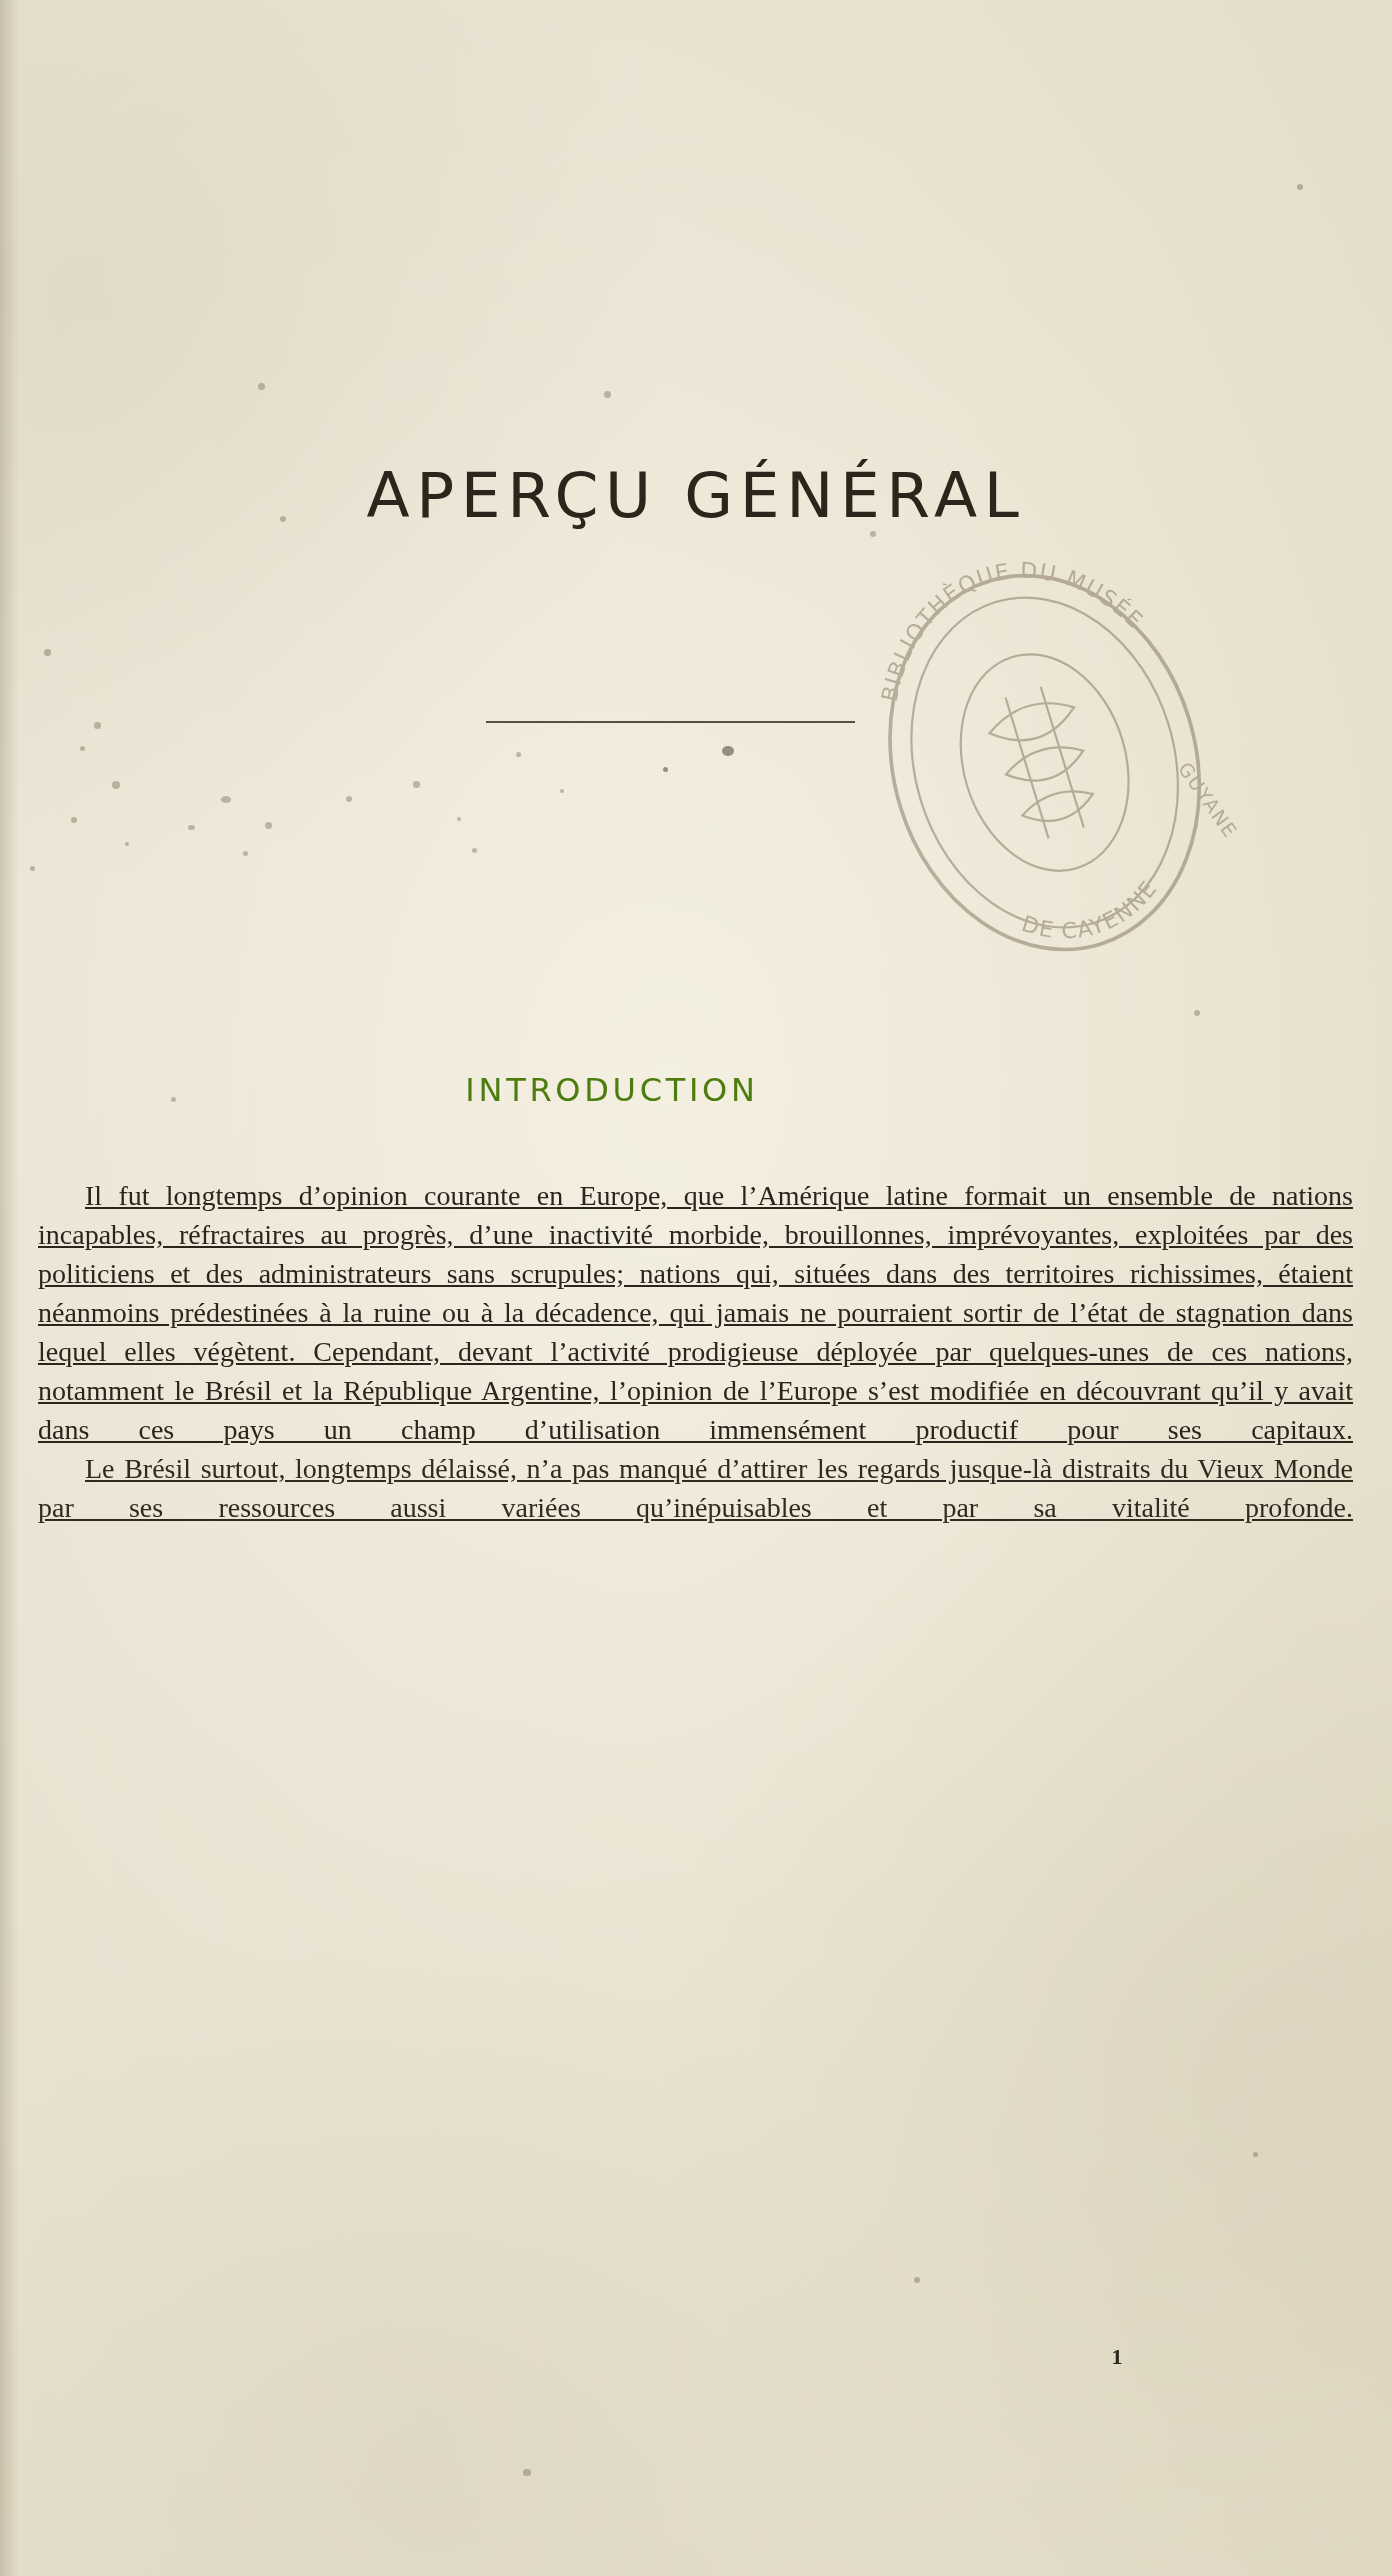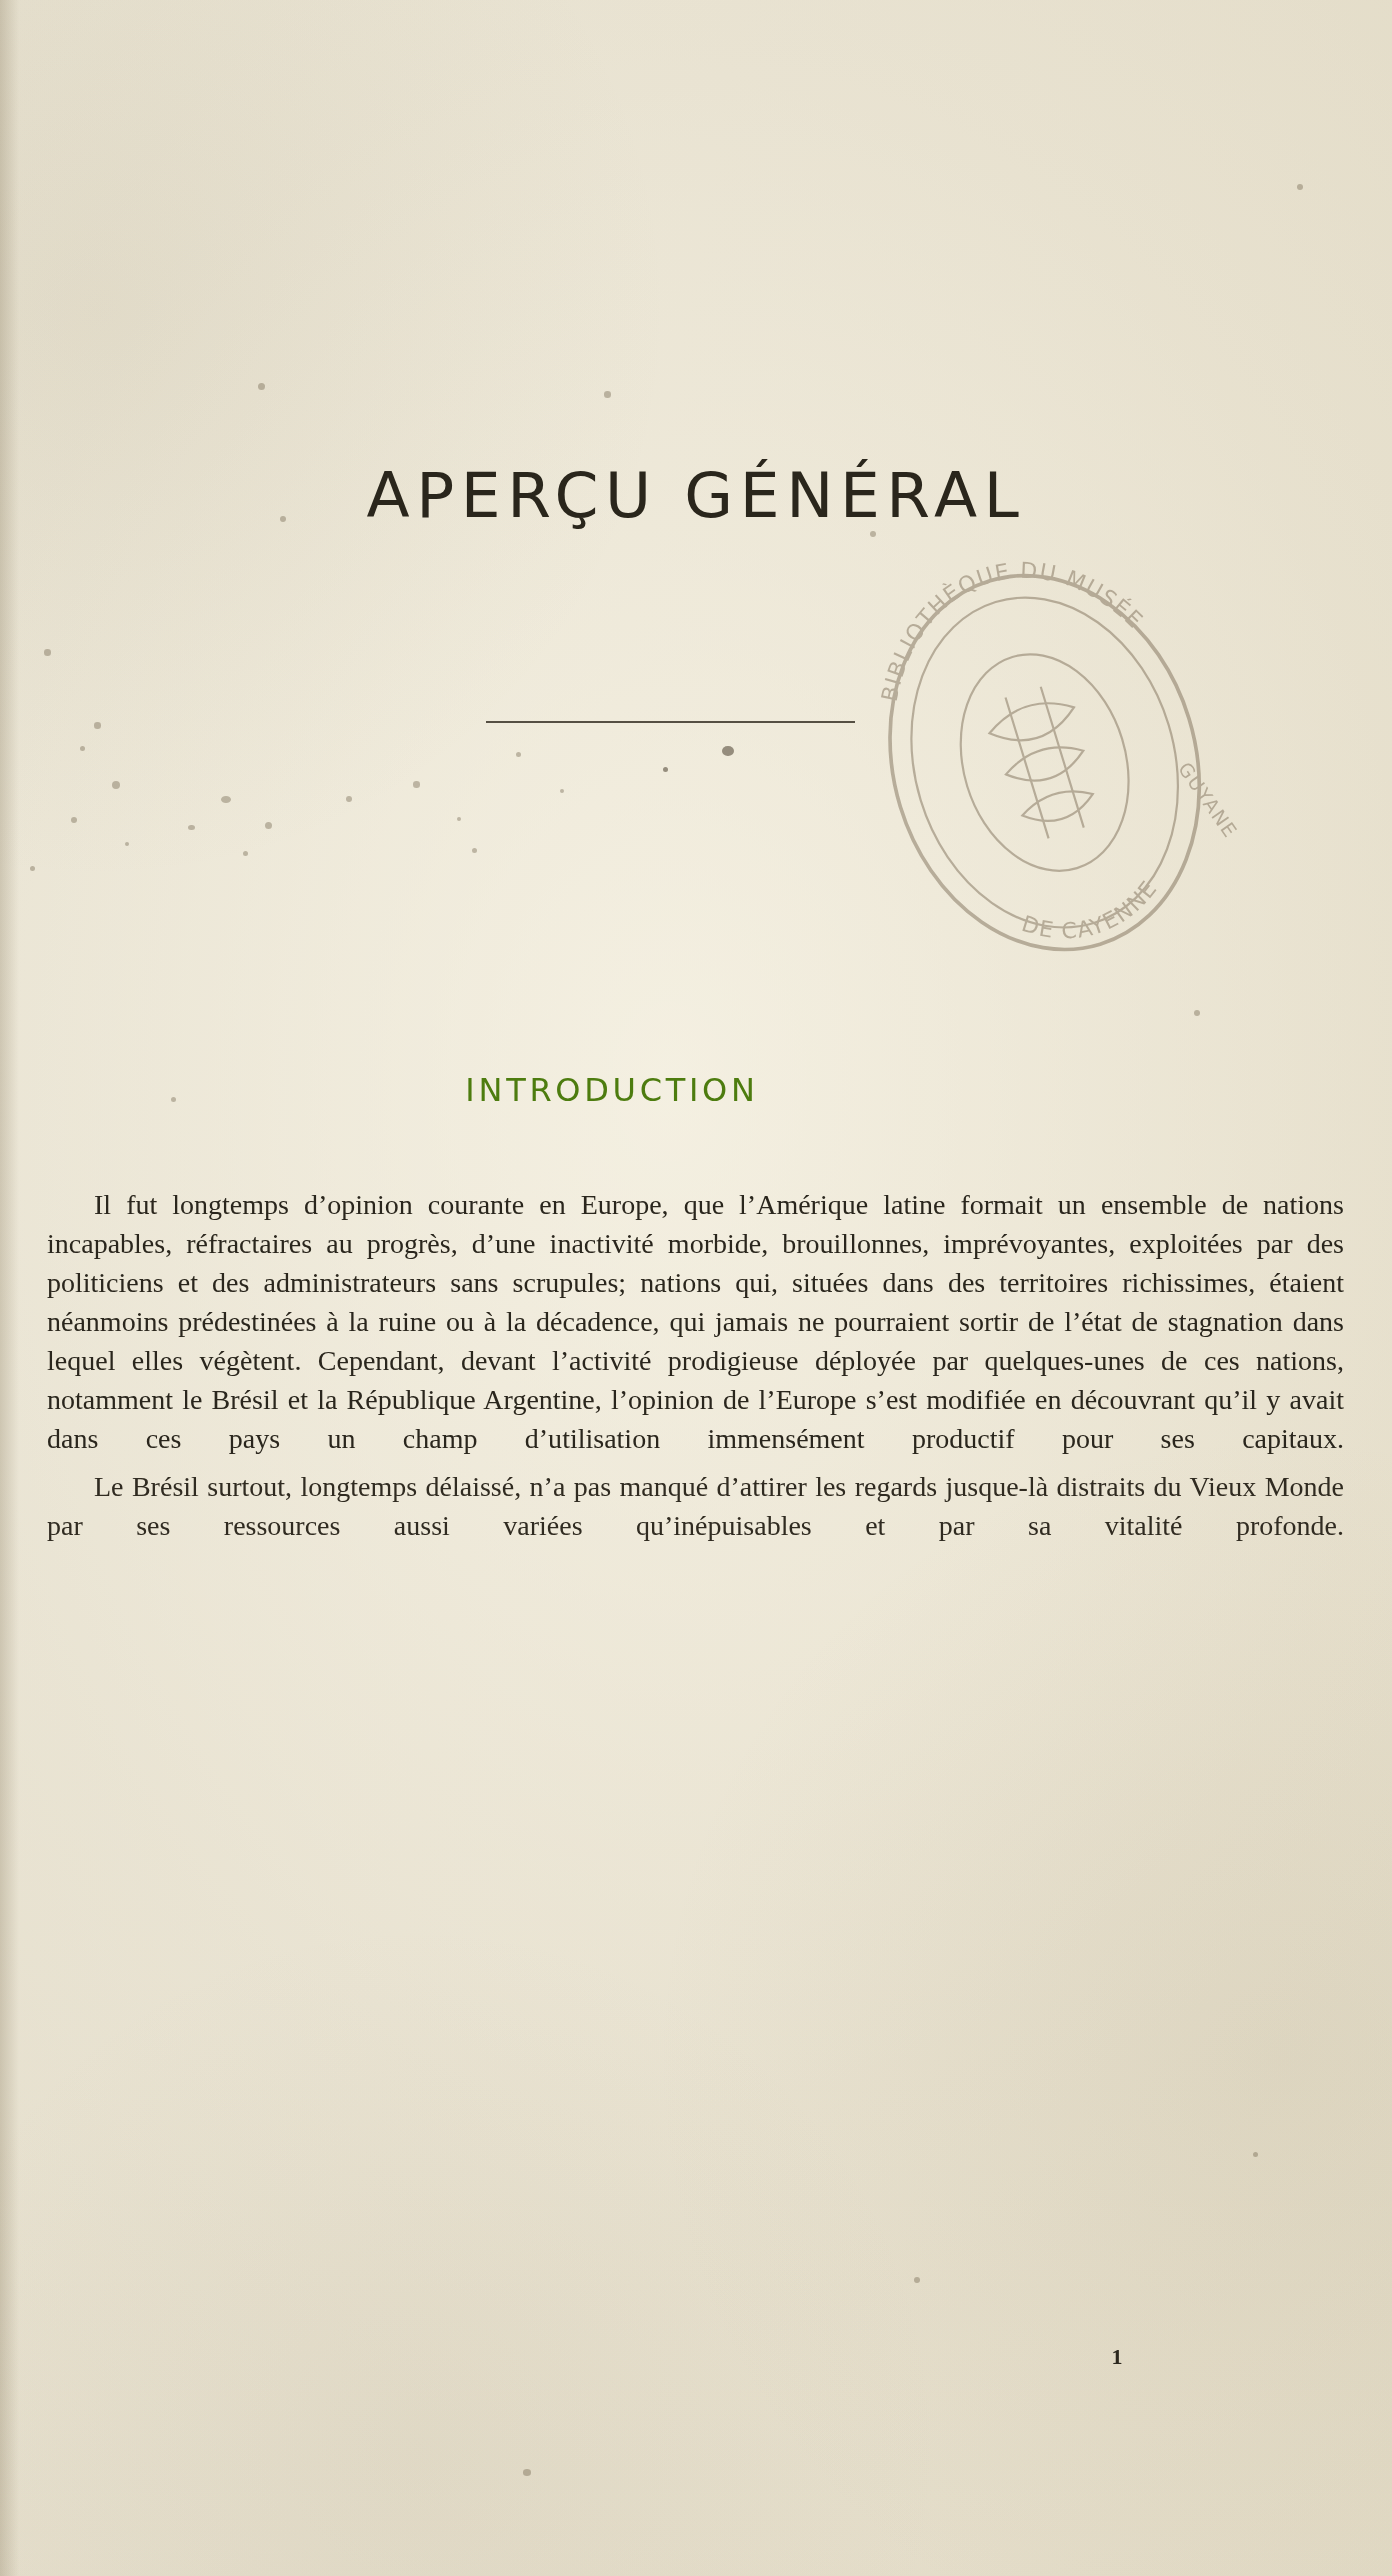--- a/index.html
+++ b/index.html
@@ -85,25 +85,26 @@
     position: absolute;
     top: 1176px;
     left: 38px;
     width: 1315px;
     color: #2b271e;
     font-family: "Liberation Serif", serif;
     font-size: 28px;
     line-height: 39px;
   }
   .body-text p {
-    margin: 9px;
+    margin: 0;
     text-align: justify;
     text-align-last: justify;
     text-indent: 47px;
     word-spacing: 0.7px;
+    text-decoration: underline;
   }
   .body-text p.last-ragged {
     text-align-last: justify;
   }
   .body-text p + p {
     margin-top: 0px;
   }
 
   
   .body-text p:nth-child(1) { color: #2a261d; }

